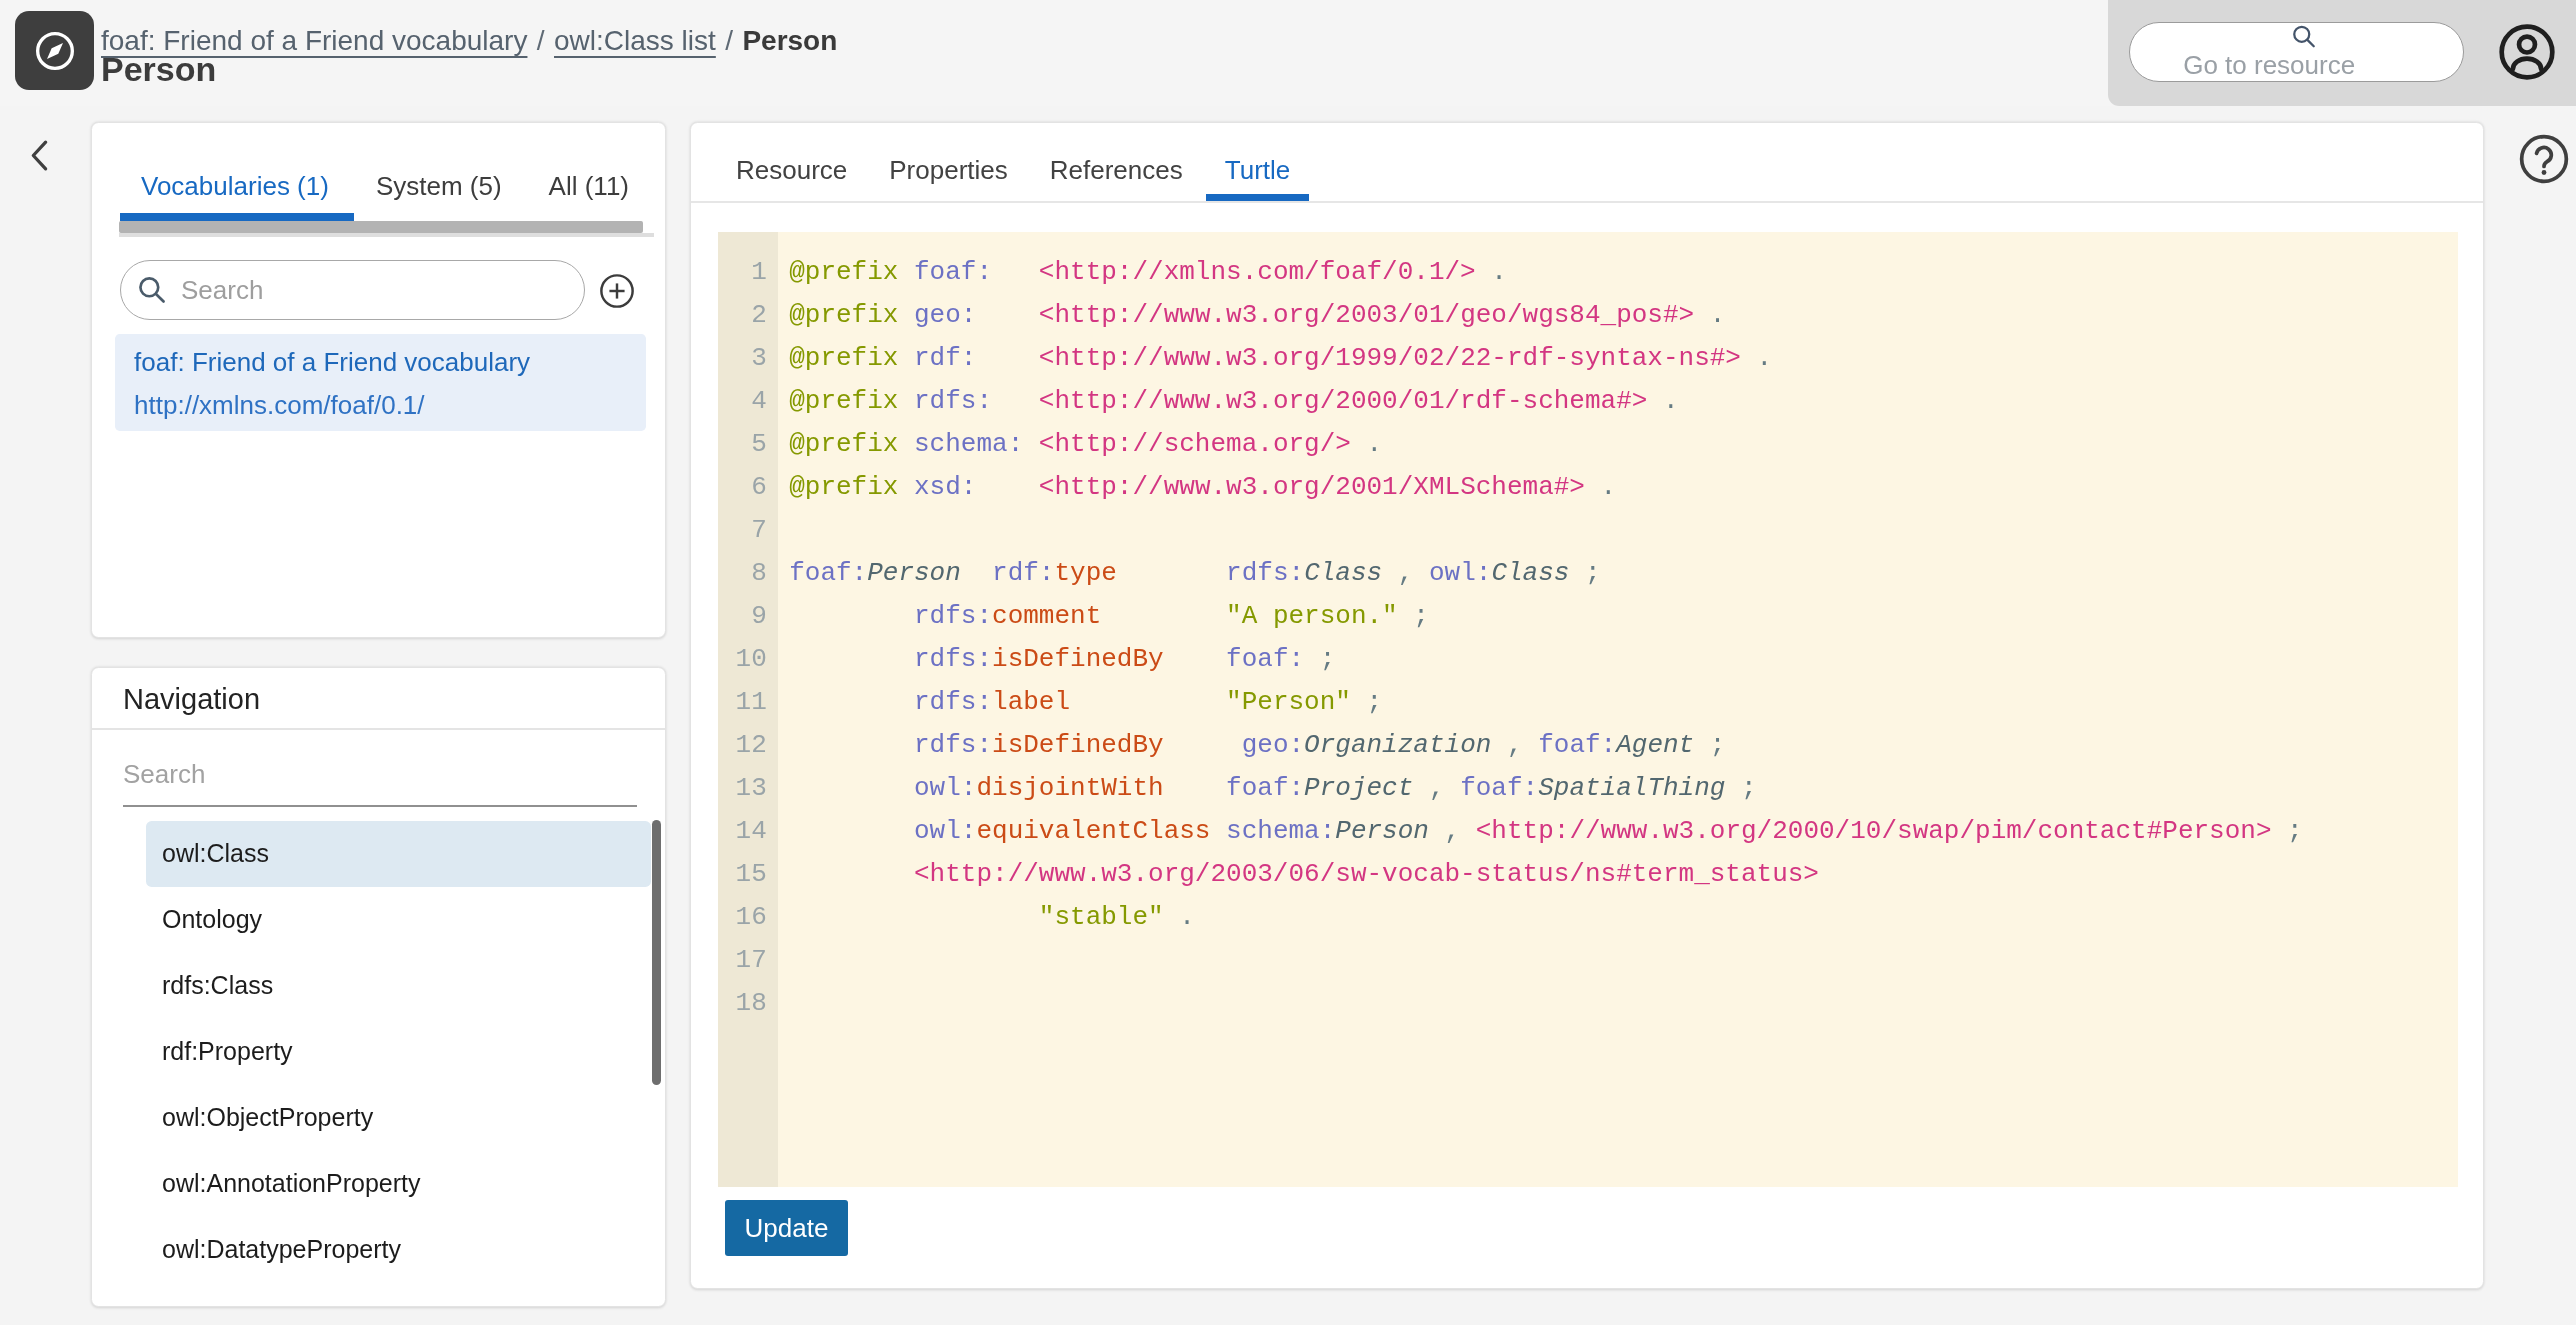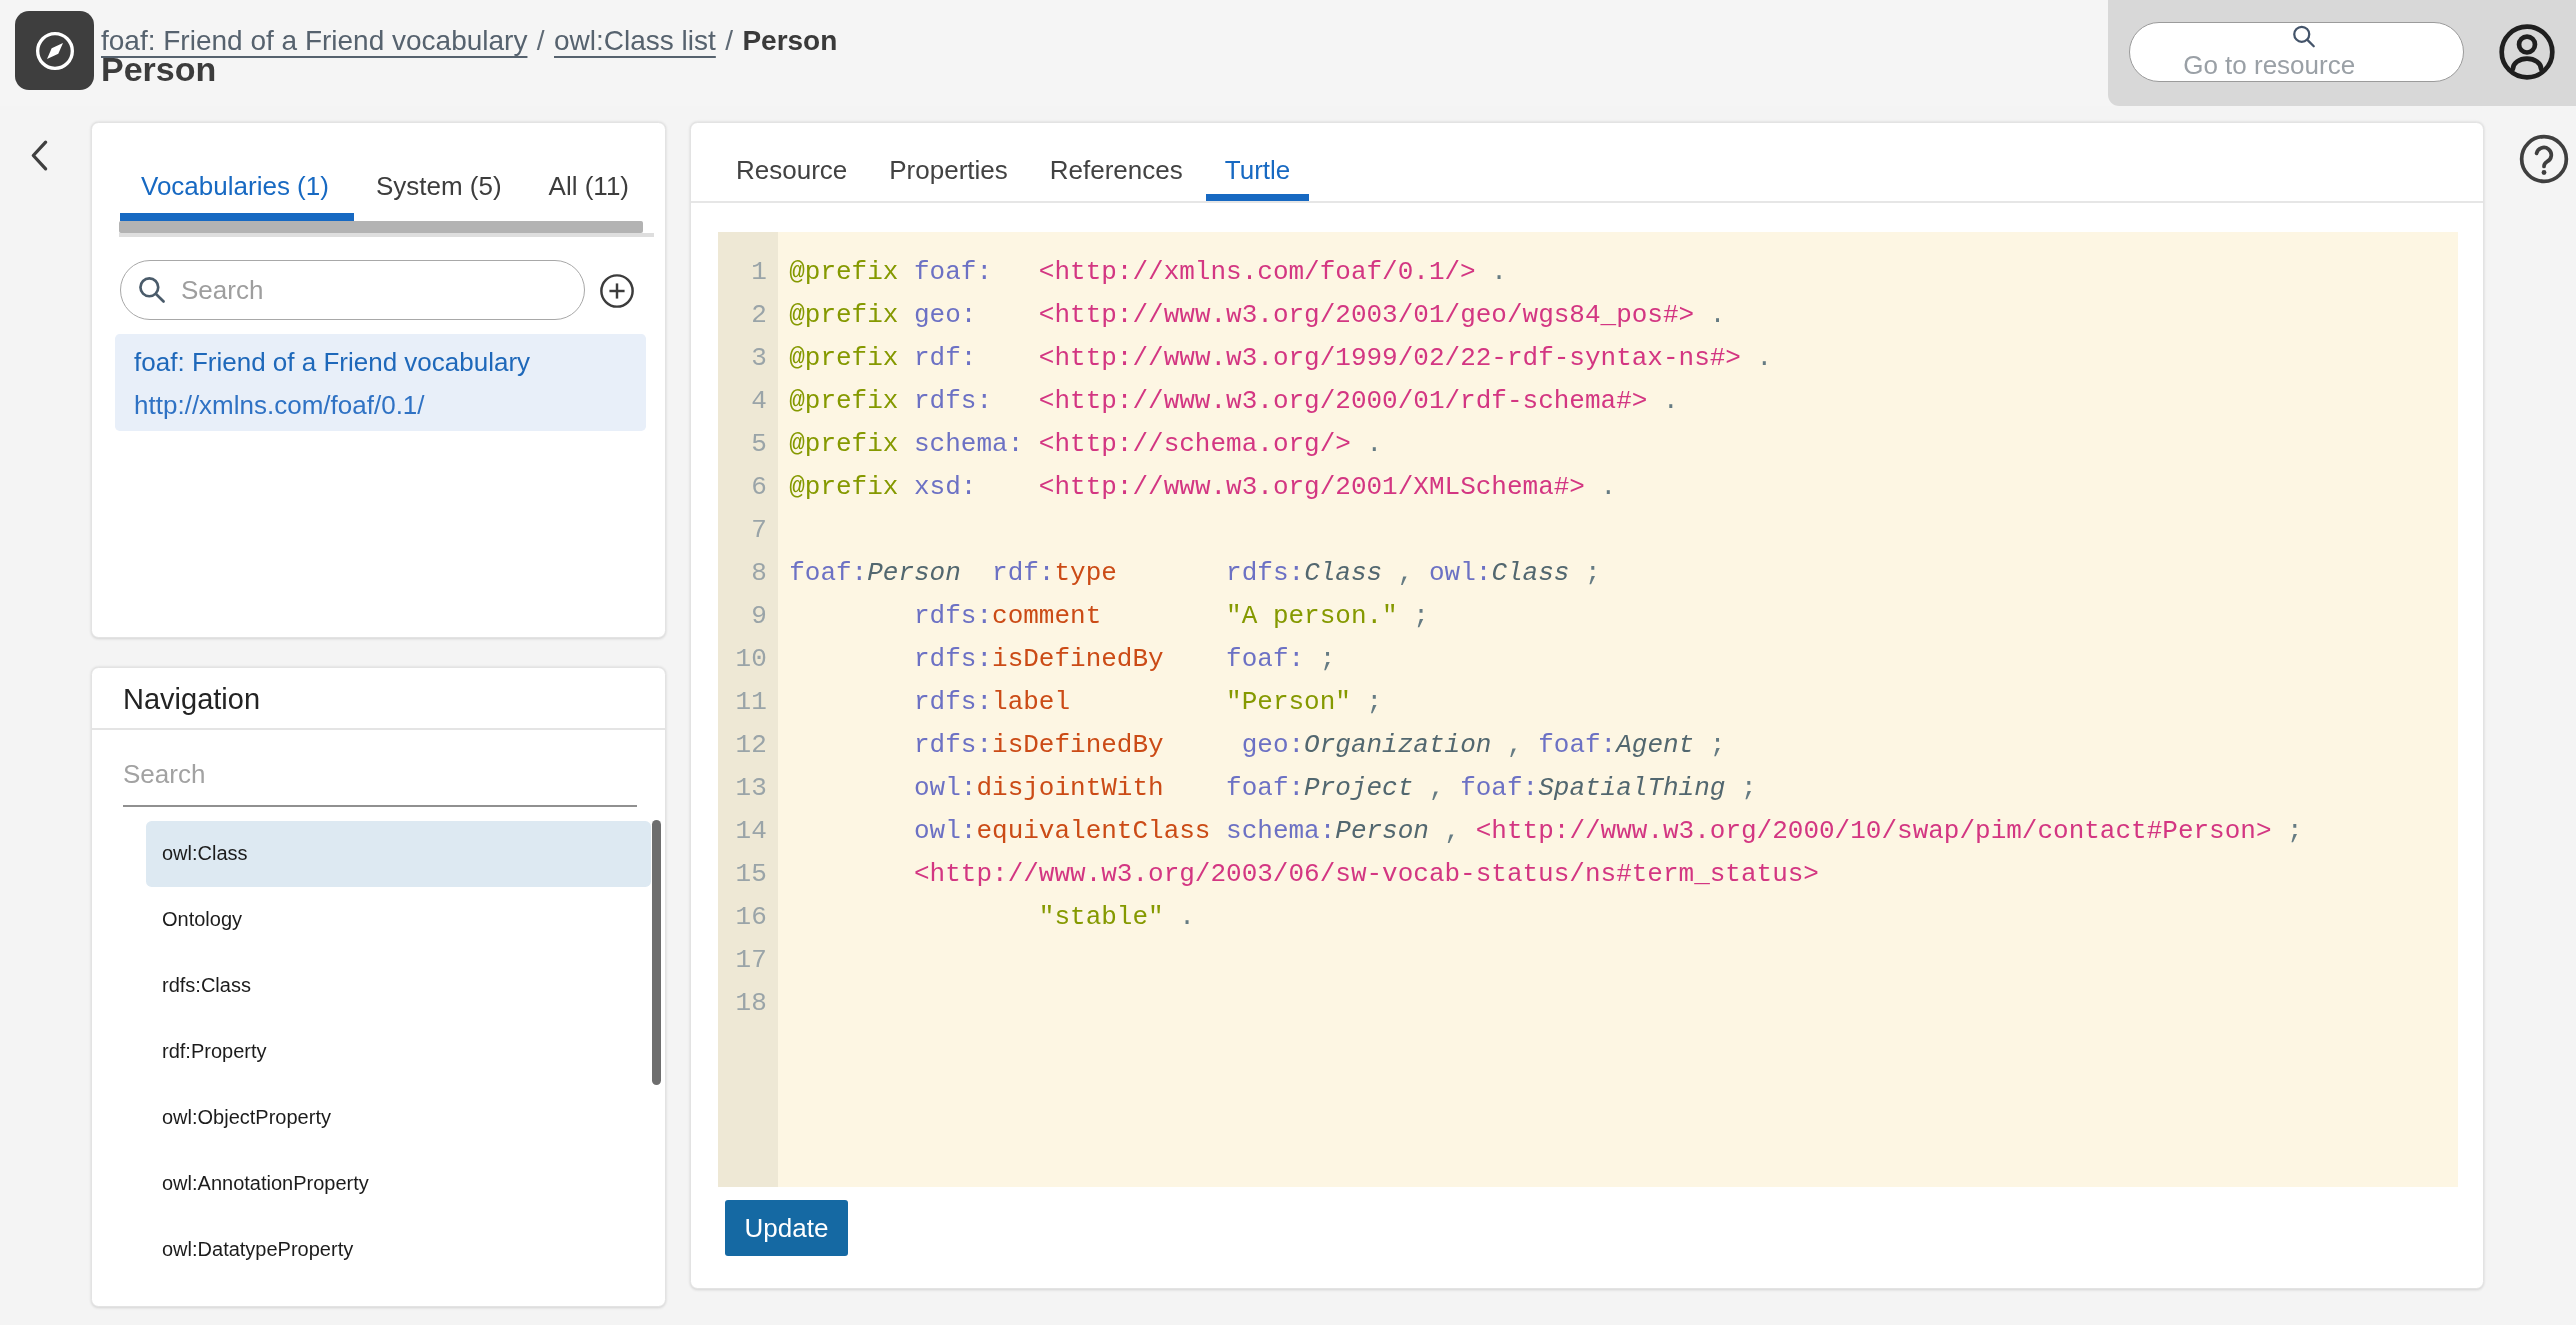--- a/index.html
+++ b/index.html
@@ -62,21 +62,21 @@
   
   .nav-title { position:absolute; left:31px; top:15px; font-size:29px; color:#232323; }
   .nav-divider { position:absolute; left:0; right:0; top:60px; height:1.9px; background:#e4e4e4; }
   .nav-search { position:absolute; left:31px; top:82px; width:514px; }
   .nav-search input { border:none; outline:none; width:100%; font-size:26px; color:#333;
     height:49px; font-family:"Liberation Sans",sans-serif; }
   .nav-search input::placeholder { color:#a2a2a2; }
   .nav-underline { position:absolute; left:31px; top:137px; width:514px; height:1.9px; background:#909090; }
   .nav-list { position:absolute; left:0; right:0; top:146px; bottom:3.7px; overflow:hidden; padding-top:6.5px; }
   .nav-item { height:66px; margin:0 14px 0 54px; display:flex; align-items:center;
-    padding-left:16px; font-size:20px; color:#1c1c1c; border-radius:5.6px; cursor:pointer; }
+    padding-left:16px; font-size:25px; color:#1c1c1c; border-radius:5.6px; cursor:pointer; }
   .nav-item.selected { background:var(--nav-selected-bg); }
   .nav-scrollbar { position:absolute; right:3.7px; top:152px; width:9.4px; height:265px;
     background:#6e6e6e; border-radius:4.7px; }
 
   
   .mtabs { position:absolute; left:45px; top:20.6px; display:flex; gap:42px; font-size:26px; }
   .mtab { position:relative; height:52px; line-height:52px; color:#424242; cursor:pointer; white-space:nowrap; }
   .mtab.active { color:var(--accent-blue); }
   .mtab.active::after { content:""; position:absolute; left:-18.7px; right:-18.7px; top:50px; height:8.4px;
     background:var(--accent-blue); }

